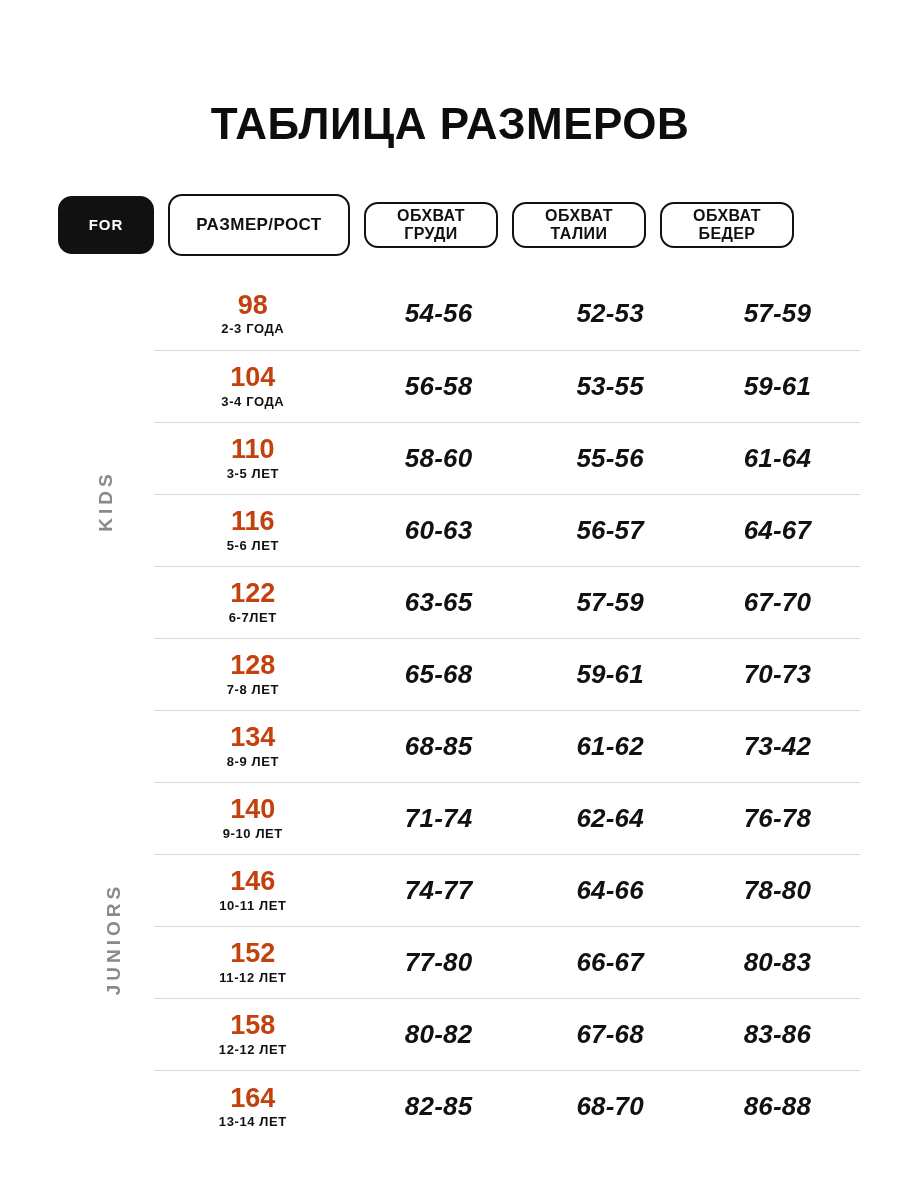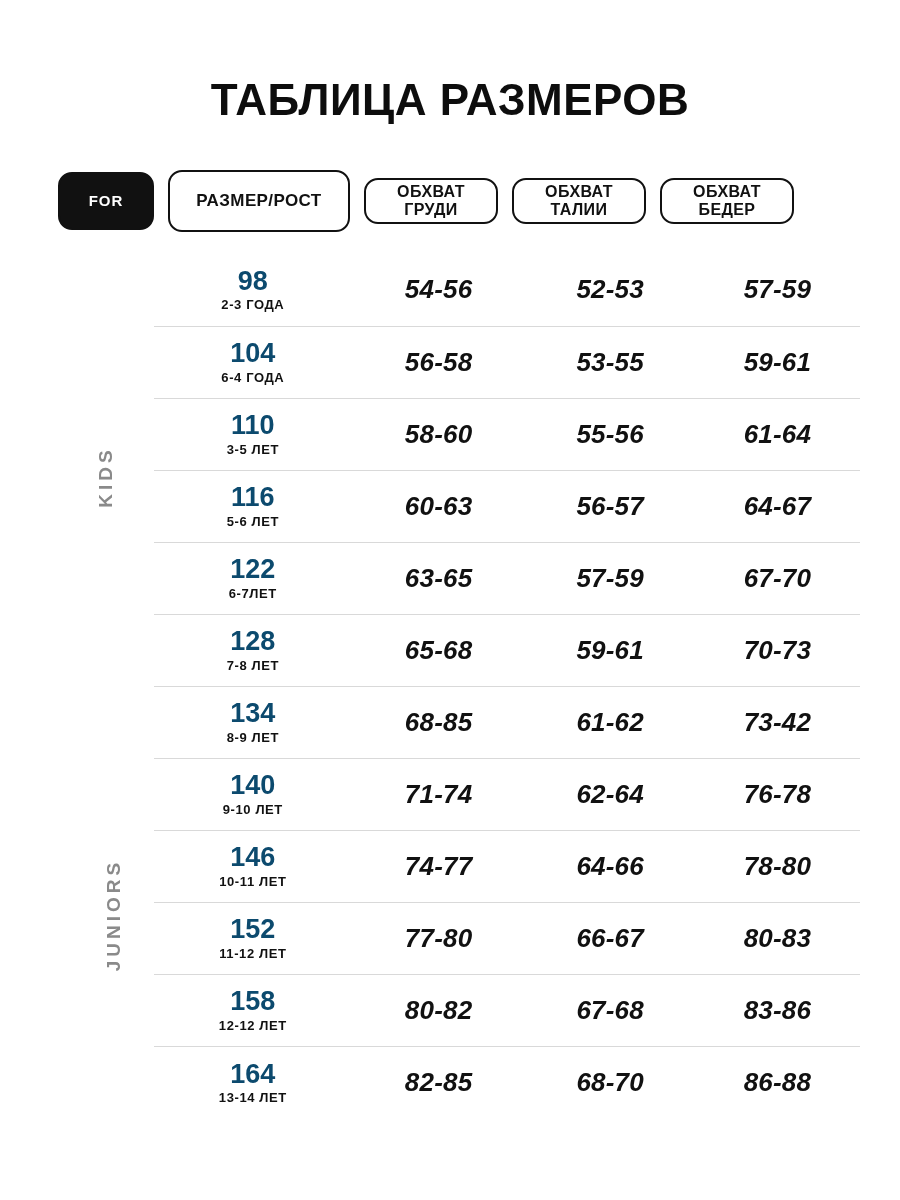--- a/index.html
+++ b/index.html
@@ -19,21 +19,21 @@
     height: 1200px;
     background: #ffffff;
   }
   .title {
     text-align: center;
     font-size: 44px;
     font-weight: 900;
     letter-spacing: 0.5px;
     color: #0d0d0d;
     margin: 0;
-    padding-top: 78px;
+    padding-top: 102px;
     line-height: 1;
   }
 
   
   .header-row {
     display: flex;
     align-items: center;
     margin-top: 48px;
     padding-left: 58px;
     padding-right: 40px;
@@ -119,21 +119,21 @@
     padding: 0;
   }
   table.sizes tr:last-child td { border-bottom: none; }
   td.c-size { width: 182px; padding-left: 14px; }
   td.c-val { width: 134px; }
   td.c-val:nth-child(2) { width: 160px; }
   .sz-num {
     font-size: 27px;
     font-weight: 800;
     line-height: 1.05;
-    color: #0c4a6e;
+    color: #c2410c;
   }
   .sz-age {
     font-size: 13px;
     font-weight: 700;
     letter-spacing: 0.6px;
     color: #111111;
     margin-top: 2px;
   }
   .val {
     font-size: 26px;
@@ -200,21 +200,21 @@
             <td class="c-val col-waist">
               <div class="val">52-53</div>
             </td>
             <td class="c-val col-hips">
               <div class="val">57-59</div>
             </td>
           </tr>
           <tr>
             <td class="c-size">
               <div class="sz-num">104</div>
-              <div class="sz-age">6-4 ГОДА</div>
+              <div class="sz-age">3-4 ГОДА</div>
             </td>
             <td class="c-val col-chest">
               <div class="val">56-58</div>
             </td>
             <td class="c-val col-waist">
               <div class="val">53-55</div>
             </td>
             <td class="c-val col-hips">
               <div class="val">59-61</div>
             </td>

